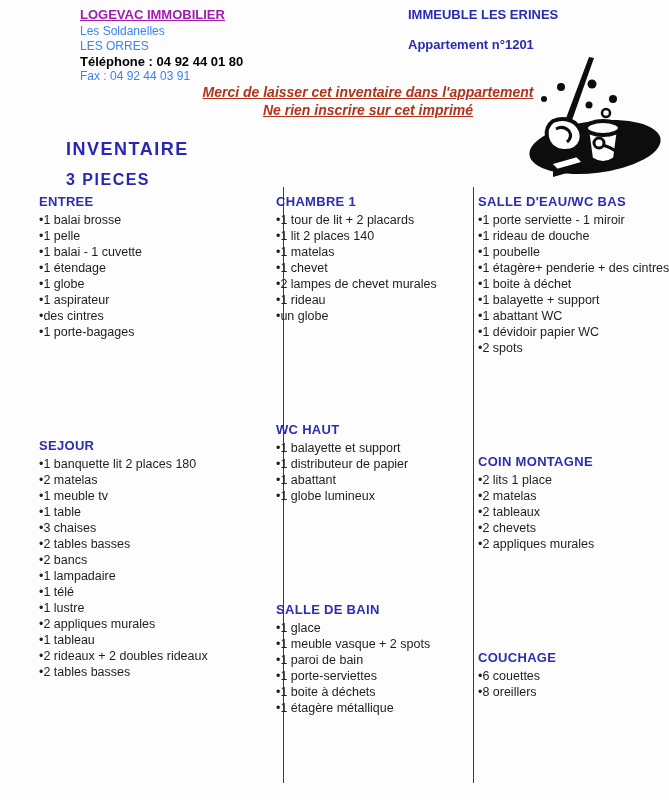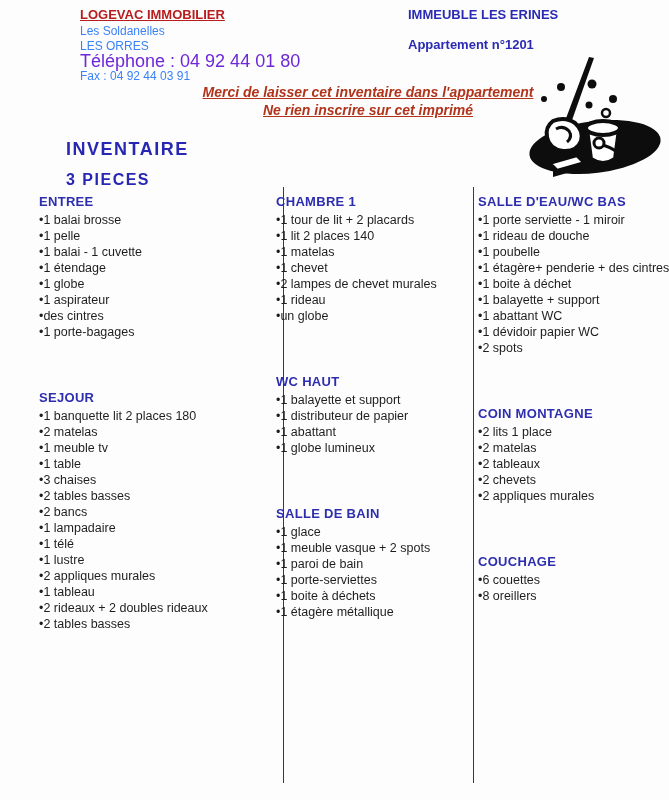--- a/index.html
+++ b/index.html
@@ -10,25 +10,25 @@
     width: 669px;
     height: 800px;
     background: #fdfdfd;
     overflow: hidden;
     color: #1e1e1e;
   }
 
   
   .agency { position: absolute; left: 80px; top: 6px; }
   .agency-name {
-    color: #b91c1c; font-weight: bold; font-size: 13px;
+    color: #a21caf; font-weight: bold; font-size: 13px;
     text-decoration: underline; line-height: 18px;
   }
   .agency-line { color: #3b82f6; font-size: 12px; line-height: 15px; }
-  .agency-phone { color: #6d28d9; font-weight: normal; font-size: 18px; line-height: 15px; }
+  .agency-phone { color: #000000; font-weight: bold; font-size: 13px; line-height: 15px; }
 
   
   .building { position: absolute; left: 408px; top: 7px; }
   .building-name { color: #2a2ab4; font-weight: bold; font-size: 13px; line-height: 16px; }
   .building-apartment { color: #2a2ab4; font-weight: bold; font-size: 13px; margin-top: 14px; }
 
   
   .notice { position: absolute; left: 68px; top: 83px; width: 600px; text-align: center; }
   .notice-line {
     color: #b0331a; font-size: 14px; font-style: italic; font-weight: bold;
@@ -46,21 +46,21 @@
   
   .divider { position: absolute; top: 187px; width: 1px; height: 596px; background: #3a3a3a; }
   .divider-1 { left: 283px; }
   .divider-2 { left: 473px; }
 
   
   .col { position: absolute; top: 194px; white-space: nowrap; }
   .col-1 { left: 39px;  width: 238px; }
   .col-2 { left: 276px; width: 178px; }
   .col-3 { left: 478px; width: 190px; }
-  .section + .section { margin-top: 50px; }
+  .section + .section { margin-top: 98px; }
   .section-heading {
     color: #2d2db0; font-weight: bold; font-size: 13px;
     line-height: 16px; margin-bottom: 2px; letter-spacing: 0.3px;
   }
   .item { font-size: 12.5px; line-height: 16px; color: #1e1e1e; }
 </style>
 </head>
 <body>
 
 <div class="page">

